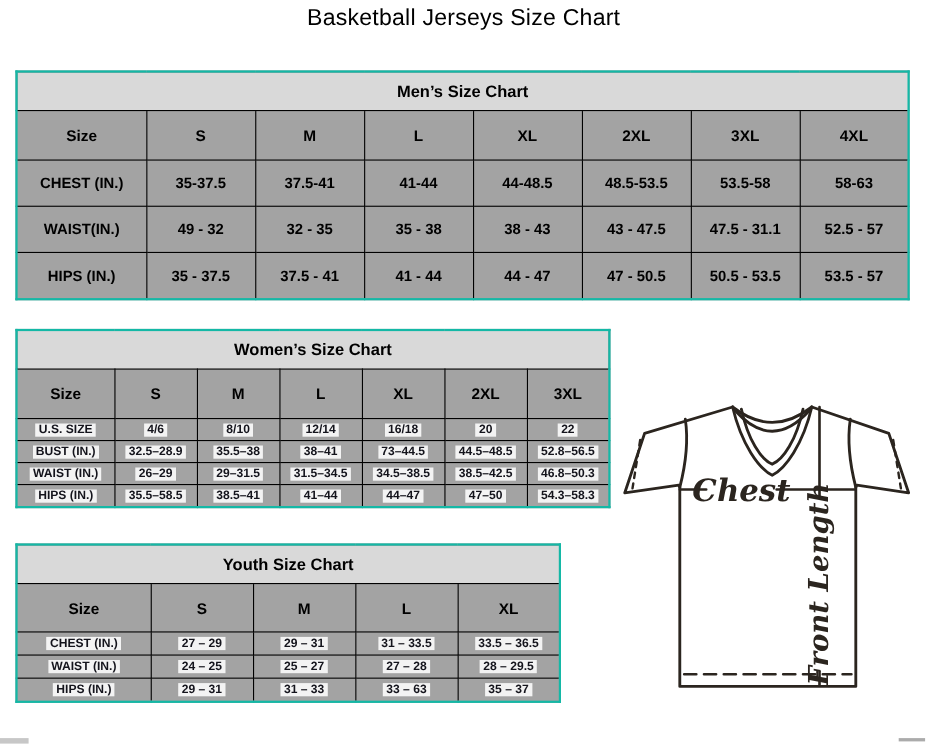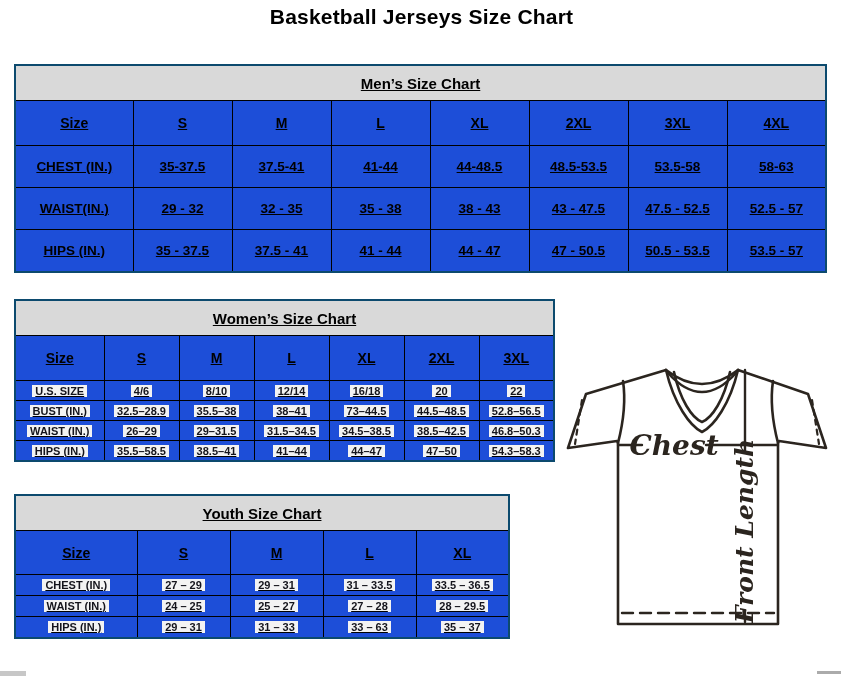--- a/index.html
+++ b/index.html
@@ -1,21 +1,21 @@
 <!DOCTYPE html>
 <html><head>
 <meta charset="utf-8">
 <style>
   html,body{margin:0;padding:0;background:#fff;}
   #canvas{position:relative;width:843px;height:679px;background:#fff;overflow:hidden;
           font-family:"Liberation Sans",sans-serif;color:#000;}
   .page-title{position:absolute;top:5px;left:0;width:843px;text-align:center;
-              font-size:21px;font-weight:bold;letter-spacing:0.2px;}
+              font-size:21px;font-weight:normal;letter-spacing:0.2px;}
   table.size-table{position:absolute;border-collapse:collapse;table-layout:fixed;
-                   border:2px solid #0c4a6e;background:#1d4ed8;text-decoration:underline;}
+                   border:2px solid #14b8a6;background:#a3a3a3;}
   table.size-table td{border:1px solid #000;text-align:center;vertical-align:middle;
                       font-weight:bold;padding:0;overflow:hidden;white-space:nowrap;}
   td.band{background:#d9d9d9;font-size:15px;}
   .mens td.colhead{height:44px;font-size:14px;}
   .mens td.band{height:34px;}
   .mens td.datacell{height:41px;font-size:13.5px;}
   .womens td.band{height:34px;margin-top:12px;}
   .womens td.colhead{height:44px;font-size:14px;}
   .womens td.datacell{height:19px;font-size:11px;text-align:center;}
   .youth td.band{height:34px;}
@@ -64,26 +64,26 @@
       <td class="datacell">35-37.5</td>
       <td class="datacell">37.5-41</td>
       <td class="datacell">41-44</td>
       <td class="datacell">44-48.5</td>
       <td class="datacell">48.5-53.5</td>
       <td class="datacell">53.5-58</td>
       <td class="datacell">58-63</td>
     </tr>
     <tr>
       <td class="datacell">WAIST(IN.)</td>
-      <td class="datacell">29 - 32</td>
+      <td class="datacell">49 - 32</td>
       <td class="datacell">32 - 35</td>
       <td class="datacell">35 - 38</td>
       <td class="datacell">38 - 43</td>
       <td class="datacell">43 - 47.5</td>
-      <td class="datacell">47.5 - 52.5</td>
+      <td class="datacell">47.5 - 31.1</td>
       <td class="datacell">52.5 - 57</td>
     </tr>
     <tr>
       <td class="datacell">HIPS (IN.)</td>
       <td class="datacell">35 - 37.5</td>
       <td class="datacell">37.5 - 41</td>
       <td class="datacell">41 - 44</td>
       <td class="datacell">44 - 47</td>
       <td class="datacell">47 - 50.5</td>
       <td class="datacell">50.5 - 53.5</td>

